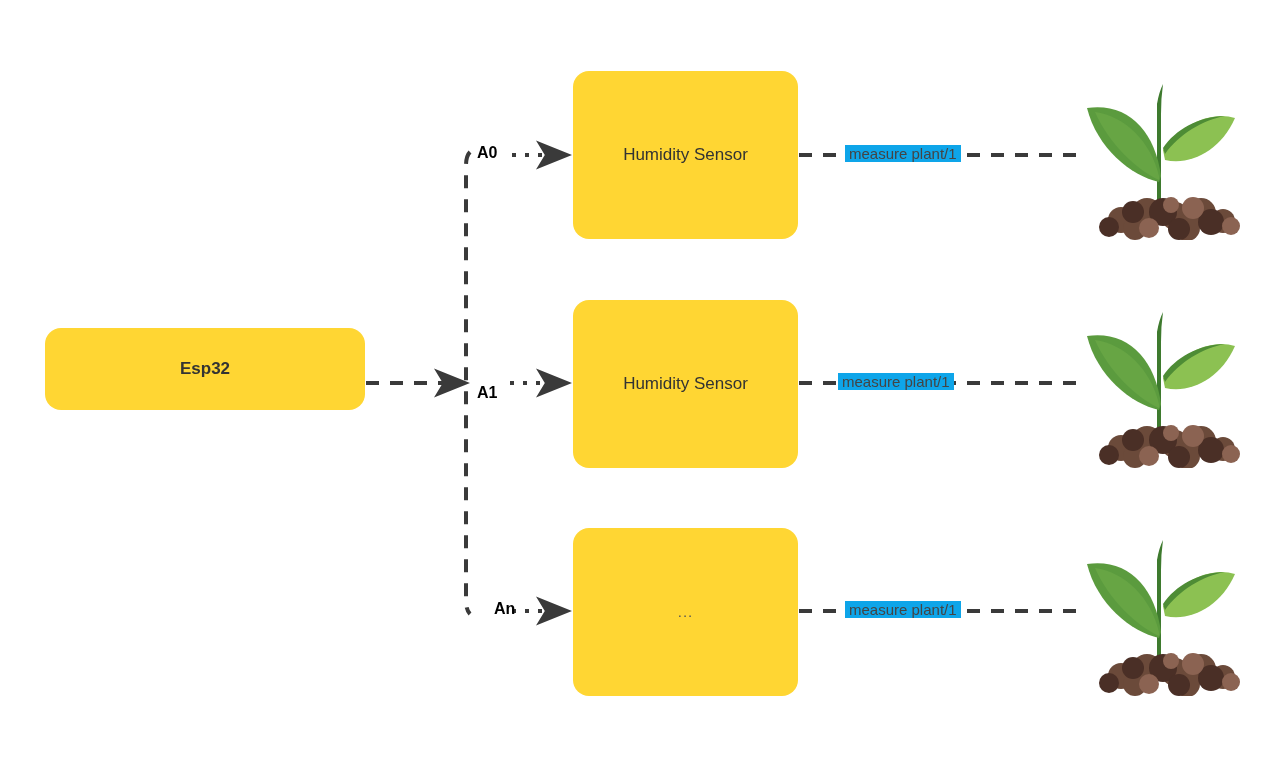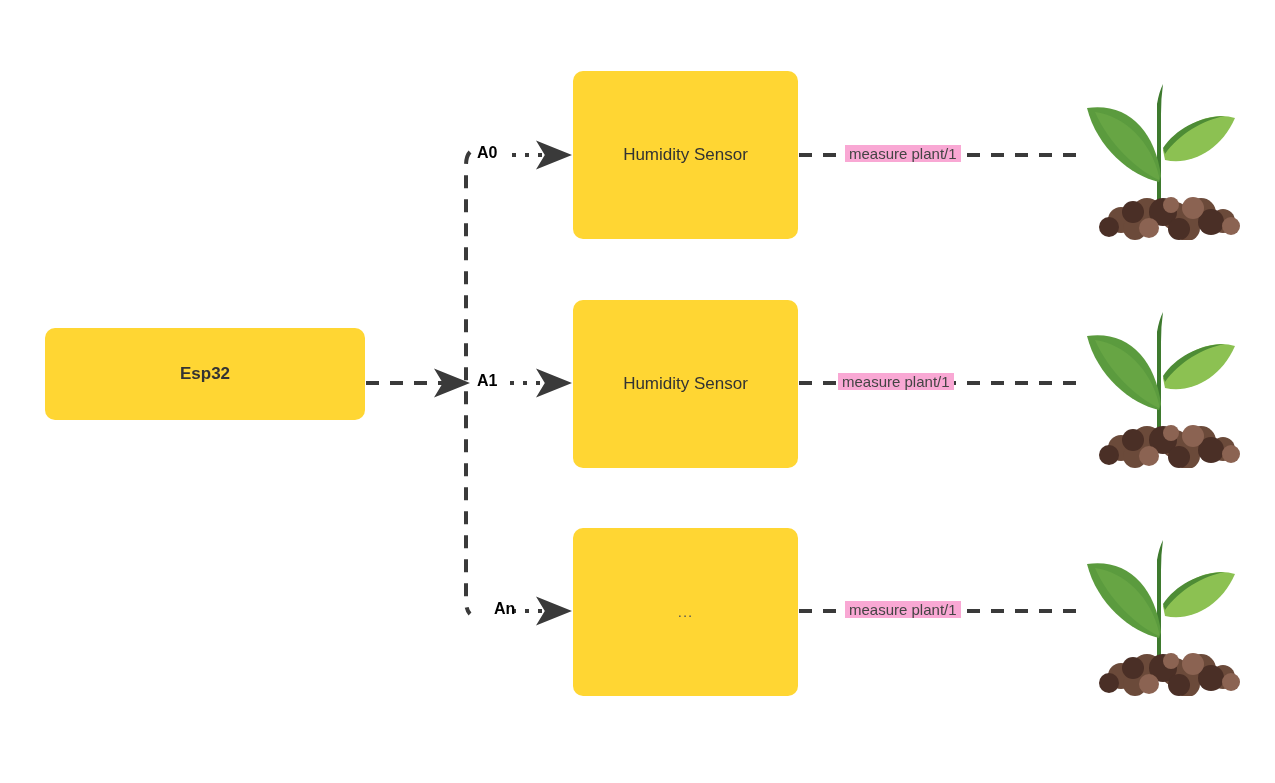--- a/index.html
+++ b/index.html
@@ -17,21 +17,21 @@
   #diagram-canvas {
     position: absolute;
     top: 0;
     left: 0;
     width: 1275px;
     height: 783px;
   }
   .node-box {
     position: absolute;
     background: #FFD633;
-    border-radius: 10px;
+    border-radius: 16px;
     display: flex;
     align-items: center;
     justify-content: center;
     box-sizing: border-box;
   }
   .node-label {
     color: #333333;
     font-size: 17px;
     text-align: center;
     line-height: 1.2;
@@ -50,21 +50,21 @@
     color: #000000;
     font-weight: bold;
     font-size: 16px;
     white-space: nowrap;
   }
   .edge-label {
     position: absolute;
     color: #444444;
     font-size: 15px;
     white-space: nowrap;
-    background: #f9a8d4;
+    background: #0ea5e9;
     padding: 0 4px;
   }
   .plant {
     position: absolute;
   }
 </style>
 </head>
 <body>
 
 <div id="diagram-canvas">
@@ -86,38 +86,38 @@
 
     <line x1="512" y1="611" x2="566" y2="611" stroke="#3A3A3A" stroke-width="4" stroke-dasharray="4,9" stroke-linecap="butt" marker-end="url(#arrowhead)"></line>
 
     <line x1="799" y1="155" x2="1078" y2="155" stroke="#3A3A3A" stroke-width="4" stroke-dasharray="13,11" stroke-linecap="butt"></line>
 
     <line x1="799" y1="383" x2="1078" y2="383" stroke="#3A3A3A" stroke-width="4" stroke-dasharray="13,11" stroke-linecap="butt"></line>
 
     <line x1="799" y1="611" x2="1078" y2="611" stroke="#3A3A3A" stroke-width="4" stroke-dasharray="13,11" stroke-linecap="butt"></line>
   </svg>
 
-  <div class="node-box" style="left:45px;top:328px;width:320px;height:92px;">
+  <div class="node-box" style="left:45px;top:328px;width:320px;height:82px;">
     <span class="node-label bold">Esp32</span>
   </div>
 
   <div class="node-box" style="left:573px;top:71px;width:225px;height:168px;">
     <span class="node-label">Humidity Sensor</span>
   </div>
 
   <div class="node-box" style="left:573px;top:300px;width:225px;height:168px;">
     <span class="node-label">Humidity Sensor</span>
   </div>
 
   <div class="node-box" style="left:573px;top:528px;width:225px;height:168px;">
     <span class="node-label ellipsis">...</span>
   </div>
 
   <span class="pin-label" style="left:477px;top:144px;">A0</span>
-  <span class="pin-label" style="left:477px;top:372px;text-align:center;">A1</span>
+  <span class="pin-label" style="left:477px;top:384px;text-align:center;">A1</span>
   <span class="pin-label" style="left:494px;top:600px;">An</span>
 
   <span class="edge-label" style="left:845px;top:145px;">measure plant/1</span>
   <span class="edge-label" style="left:838px;top:373px;">measure plant/1</span>
   <span class="edge-label" style="left:845px;top:601px;">measure plant/1</span>
 
   <svg class="plant" style="left:1075px;top:72px;" width="165" height="168" viewBox="0 0 165 168">
     <path d="M82,150 L82,32 Q84,20 88,12 Q86,26 86,42 L86,150 Z" fill="#3E7A2E"></path>
     <path d="M84,110 C56,104 22,76 12,36 C52,30 80,58 86,104 Z" fill="#5B9B3E"></path>
     <path d="M84,108 C62,98 34,72 20,40 C50,44 76,70 84,104 Z" fill="#6BA847" opacity="0.75"></path>

